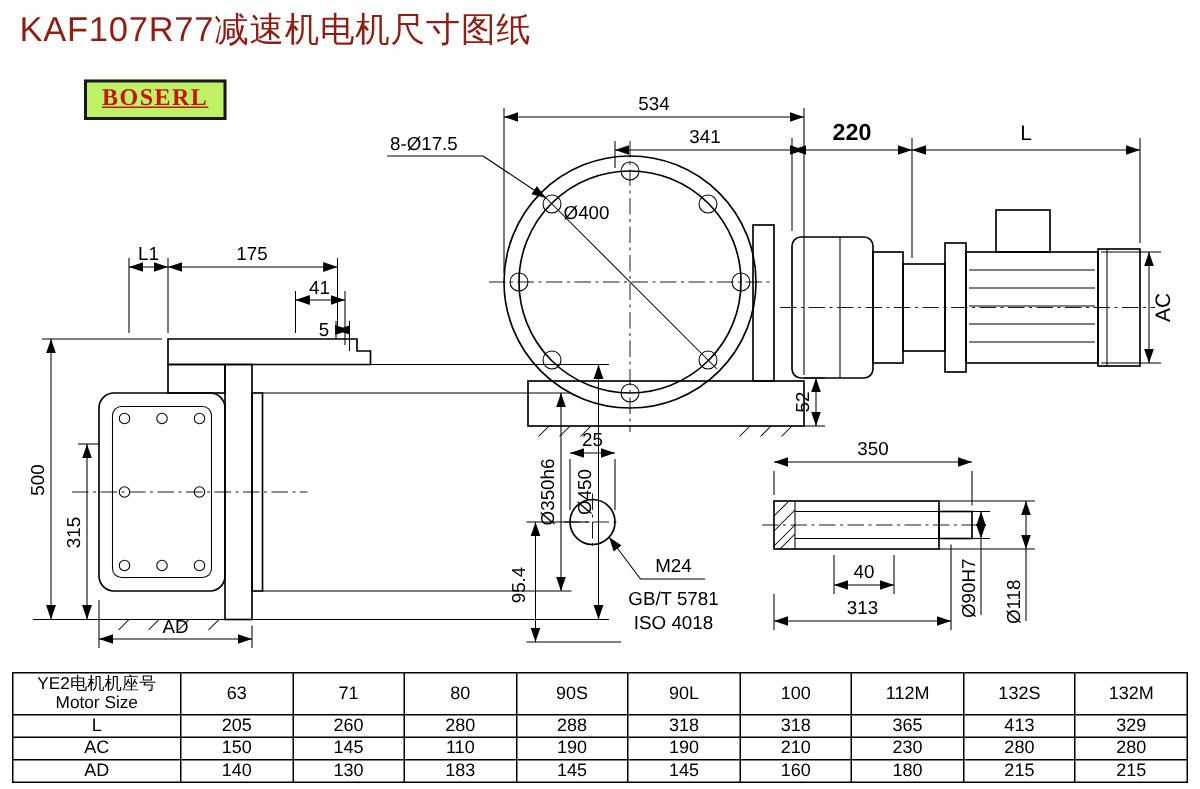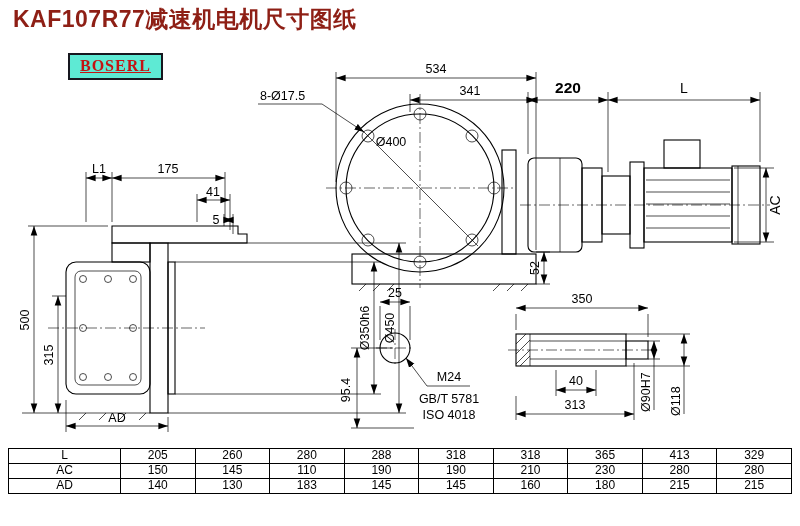--- a/index.html
+++ b/index.html
@@ -1,19 +1,19 @@
 <!DOCTYPE html>
 <html><head>
 <meta charset="utf-8">
 <style>
   * { margin:0; padding:0; box-sizing:border-box; }
   html,body { width:800px; height:526px; }
   body { background:#fff; font-family:"Liberation Sans",sans-serif; position:relative; overflow:hidden; }
-  .title { position:absolute; left:13px; top:4px; font-size:23px; font-weight:bold; color:#8e1f15; letter-spacing:.5px; }
-  .brand-box { position:absolute; left:68px; top:53px; border:2px solid #17171f; padding:2px 10px 3px; background:#5eead4; }
+  .title { position:absolute; left:13px; top:4px; font-size:23px; font-weight:normal; color:#8e1f15; letter-spacing:.5px; }
+  .brand-box { position:absolute; left:56px; top:53px; border:2px solid #17171f; padding:2px 10px 3px; background:#bef264; }
   .brand-box span { font-family:"Liberation Serif",serif; font-weight:bold; font-size:16px; color:#c41313; text-decoration:underline; letter-spacing:1px; }
   svg { position:absolute; left:0; top:0; }
   svg text { font-family:"Liberation Sans",sans-serif; font-size:12.5px; fill:#000; }
   .ln   { fill:none; stroke:#000; stroke-width:1.1; }
   .thin { fill:none; stroke:#000; stroke-width:.7; }
   .cl   { fill:none; stroke:#000; stroke-width:.6; stroke-dasharray:11 3 2 3; }
   .dim  { text-anchor:middle; }
   .start{ text-anchor:start; }
   .big  { font-size:15.5px; font-weight:bold; }
   table.spec { position:absolute; left:8px; top:448px; width:784px; border-collapse:collapse; table-layout:fixed; background:#fff; }
@@ -235,20 +235,35 @@
     <text class="start" transform="rotate(-90 680 416)" x="680" y="416">Ø118</text>
   </g>
 </svg>
 
 <table class="spec">
   <colgroup>
       <col class="first">
       <col span="9">
     </colgroup>
   <tbody>
+    <tr class="head">
+      <th>
+        <div>YE2电机机座号</div>
+        <div>Motor Size</div>
+      </th>
+      <td>63</td>
+      <td>71</td>
+      <td>80</td>
+      <td>90S</td>
+      <td>90L</td>
+      <td>100</td>
+      <td>112M</td>
+      <td>132S</td>
+      <td>132M</td>
+    </tr>
     <tr>
       <th>L</th>
       <td>205</td>
       <td>260</td>
       <td>280</td>
       <td>288</td>
       <td>318</td>
       <td>318</td>
       <td>365</td>
       <td>413</td>

